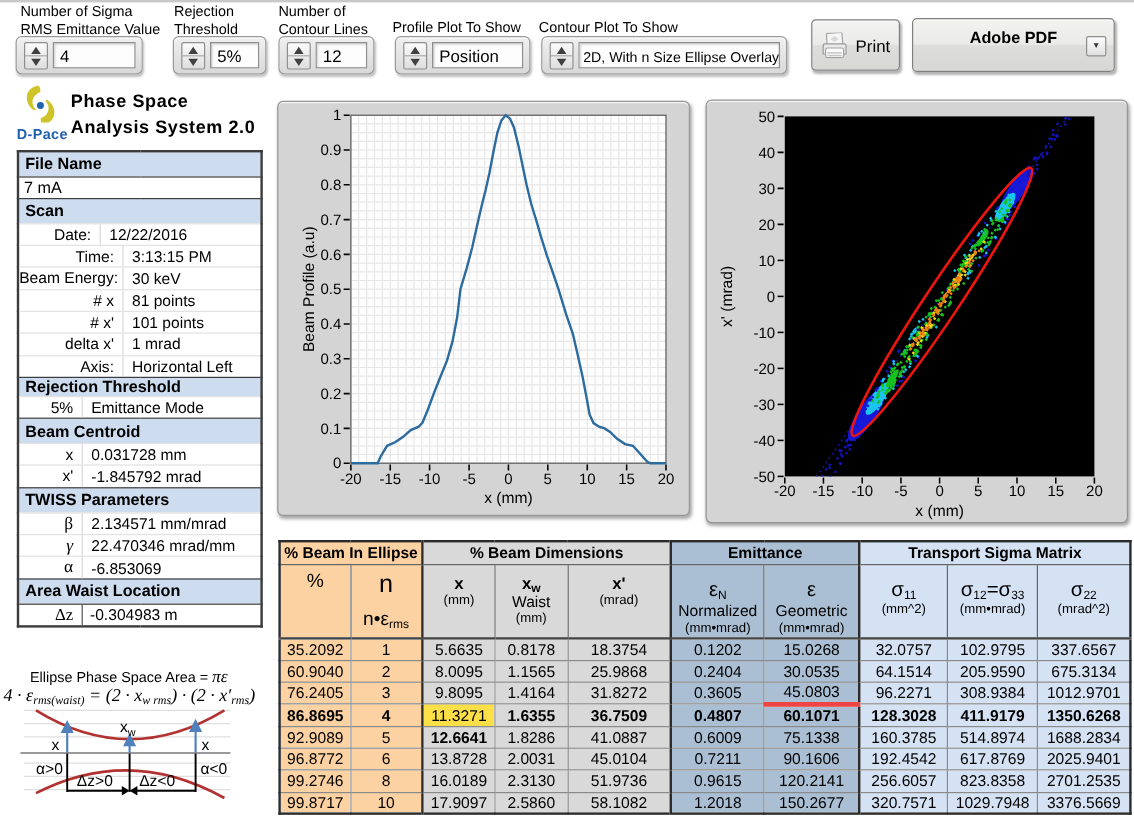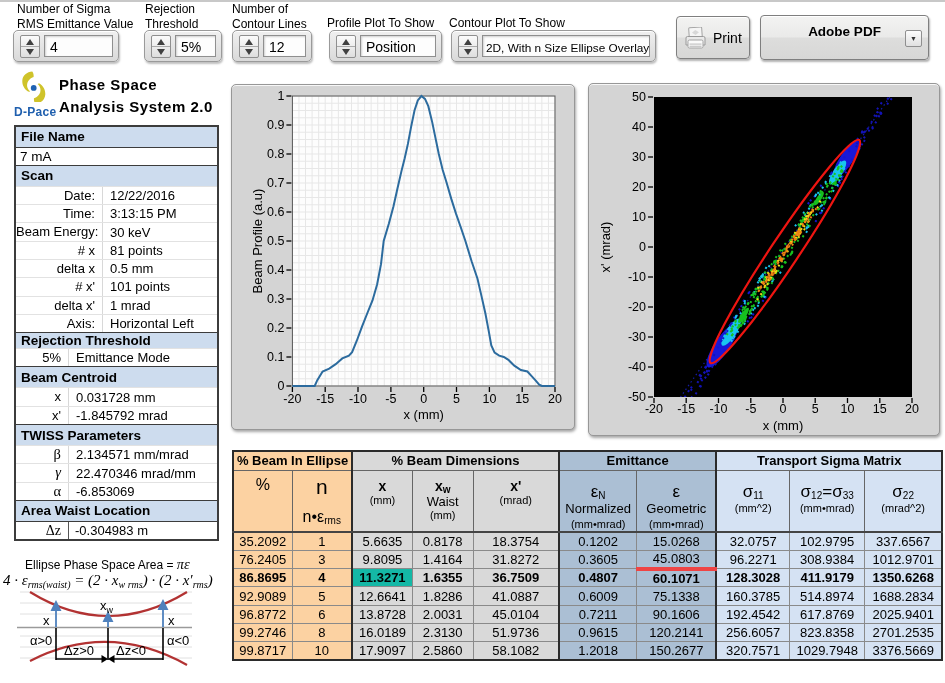--- a/index.html
+++ b/index.html
@@ -134,21 +134,21 @@
       </tr>
       <tr style="height:18.3px;border-top:1.6px solid #3c3c3c;">
         <td colspan="2" style="padding-left:4px;font-size:13.5px;">7 mA</td>
       </tr>
       <tr class="hd" style="height:21px;border-top:1.6px solid #3c3c3c;">
         <td colspan="2">Scan</td>
       </tr>
       <tr style="height:18.3px;border-top:1px solid #e2e2e2;">
         <td colspan="2">
           <div style="display:flex;align-items:center;height:17.3px;font-size:13px;">
-            <div style="width:87px;text-align:right;padding-right:7px;border-right:1px solid #d8d8d8;height:100%;line-height:17.3px;">Date:</div>
+            <div style="width:68px;text-align:right;padding-right:7px;border-right:1px solid #d8d8d8;height:100%;line-height:17.3px;">Date:</div>
             <div style="padding-left:7px;">12/22/2016</div>
           </div>
         </td>
       </tr>
       <tr style="height:18.3px;border-top:1px solid #e2e2e2;">
         <td colspan="2">
           <div style="display:flex;align-items:center;height:17.3px;font-size:13px;">
             <div style="width:87px;text-align:right;padding-right:7px;border-right:1px solid #d8d8d8;height:100%;line-height:17.3px;padding-left:32px;">Time:</div>
             <div style="padding-left:7px;">3:13:15 PM</div>
           </div>
@@ -160,28 +160,20 @@
             <div style="width:87px;text-align:right;padding-right:7px;border-right:1px solid #d8d8d8;height:100%;line-height:17.3px;">Beam Energy:</div>
             <div style="padding-left:7px;">30 keV</div>
           </div>
         </td>
       </tr>
       <tr style="height:18.3px;border-top:1px solid #e2e2e2;">
         <td colspan="2">
           <div style="display:flex;align-items:center;height:17.3px;font-size:13px;">
             <div style="width:87px;text-align:right;padding-right:7px;border-right:1px solid #d8d8d8;height:100%;line-height:17.3px;"># x</div>
             <div style="padding-left:7px;">81 points</div>
-          </div>
-        </td>
-      </tr>
-      <tr style="height:18.3px;border-top:1px solid #e2e2e2;">
-        <td colspan="2">
-          <div style="display:flex;align-items:center;height:17.3px;font-size:13px;">
-            <div style="width:87px;text-align:right;padding-right:7px;border-right:1px solid #d8d8d8;height:100%;line-height:17.3px;">delta x</div>
-            <div style="padding-left:7px;">0.5 mm</div>
           </div>
         </td>
       </tr>
       <tr style="height:18.3px;border-top:1px solid #e2e2e2;">
         <td colspan="2">
           <div style="display:flex;align-items:center;height:17.3px;font-size:13px;">
             <div style="width:87px;text-align:right;padding-right:7px;border-right:1px solid #d8d8d8;height:100%;line-height:17.3px;"># x'</div>
             <div style="padding-left:7px;">101 points</div>
           </div>
         </td>
@@ -1000,47 +992,59 @@
         <td style="background:#d9d9d9;border-right:1px solid #8a8a8a;border-bottom:1px solid #8a8a8a;font-size:13px;">5.6635</td>
         <td style="background:#d9d9d9;border-right:1px solid #8a8a8a;border-bottom:1px solid #8a8a8a;font-size:13px;">0.8178</td>
         <td style="background:#d9d9d9;border-right:2px solid #2b2b2b;border-bottom:1px solid #8a8a8a;font-size:13px;">18.3754</td>
         <td style="background:#abbfd4;border-right:1px solid #8a8a8a;border-bottom:1px solid #8a8a8a;font-size:13px;">0.1202</td>
         <td style="background:#abbfd4;border-right:2px solid #2b2b2b;border-bottom:1px solid #8a8a8a;font-size:13px;">15.0268</td>
         <td style="background:#d5e2f3;border-right:1px solid #8a8a8a;border-bottom:1px solid #8a8a8a;font-size:13px;">32.0757</td>
         <td style="background:#d5e2f3;border-right:1px solid #8a8a8a;border-bottom:1px solid #8a8a8a;font-size:13px;">102.9795</td>
         <td style="background:#d5e2f3;border-bottom:1px solid #8a8a8a;font-size:13px;">337.6567</td>
       </tr>
       <tr style="height:18.3px;">
+        <td style="background:#fcd2a2;border-right:1px solid #8a8a8a;border-bottom:1px solid #8a8a8a;font-size:13px;">60.9040</td>
+        <td style="background:#fcd2a2;border-right:2px solid #2b2b2b;border-bottom:1px solid #8a8a8a;font-size:13px;">2</td>
+        <td style="background:#d9d9d9;border-right:1px solid #8a8a8a;border-bottom:1px solid #8a8a8a;font-size:13px;">8.0095</td>
+        <td style="background:#d9d9d9;border-right:1px solid #8a8a8a;border-bottom:1px solid #8a8a8a;font-size:13px;">1.1565</td>
+        <td style="background:#d9d9d9;border-right:2px solid #2b2b2b;border-bottom:1px solid #8a8a8a;font-size:13px;">25.9868</td>
+        <td style="background:#abbfd4;border-right:1px solid #8a8a8a;border-bottom:1px solid #8a8a8a;font-size:13px;">0.2404</td>
+        <td style="background:#abbfd4;border-right:2px solid #2b2b2b;border-bottom:1px solid #8a8a8a;font-size:13px;">30.0535</td>
+        <td style="background:#d5e2f3;border-right:1px solid #8a8a8a;border-bottom:1px solid #8a8a8a;font-size:13px;">64.1514</td>
+        <td style="background:#d5e2f3;border-right:1px solid #8a8a8a;border-bottom:1px solid #8a8a8a;font-size:13px;">205.9590</td>
+        <td style="background:#d5e2f3;border-bottom:1px solid #8a8a8a;font-size:13px;">675.3134</td>
+      </tr>
+      <tr style="height:18.3px;">
         <td style="background:#fcd2a2;border-right:1px solid #8a8a8a;border-bottom:1px solid #8a8a8a;font-size:13px;">76.2405</td>
         <td style="background:#fcd2a2;border-right:2px solid #2b2b2b;border-bottom:1px solid #8a8a8a;font-size:13px;">3</td>
         <td style="background:#d9d9d9;border-right:1px solid #8a8a8a;border-bottom:1px solid #8a8a8a;font-size:13px;">9.8095</td>
         <td style="background:#d9d9d9;border-right:1px solid #8a8a8a;border-bottom:1px solid #8a8a8a;font-size:13px;">1.4164</td>
         <td style="background:#d9d9d9;border-right:2px solid #2b2b2b;border-bottom:1px solid #8a8a8a;font-size:13px;">31.8272</td>
         <td style="background:#abbfd4;border-right:1px solid #8a8a8a;border-bottom:1px solid #8a8a8a;font-size:13px;">0.3605</td>
         <td style="background:#abbfd4;border-right:2px solid #2b2b2b;border-bottom:4px solid #ef4444;font-size:13px;">45.0803</td>
         <td style="background:#d5e2f3;border-right:1px solid #8a8a8a;border-bottom:1px solid #8a8a8a;font-size:13px;">96.2271</td>
         <td style="background:#d5e2f3;border-right:1px solid #8a8a8a;border-bottom:1px solid #8a8a8a;font-size:13px;">308.9384</td>
         <td style="background:#d5e2f3;border-bottom:1px solid #8a8a8a;font-size:13px;">1012.9701</td>
       </tr>
       <tr style="height:18.3px;">
         <td style="background:#fcd2a2;border-right:1px solid #8a8a8a;border-bottom:1px solid #8a8a8a;font-weight:bold;font-size:13px;">86.8695</td>
         <td style="background:#fcd2a2;border-right:2px solid #2b2b2b;border-bottom:1px solid #8a8a8a;font-weight:bold;font-size:13px;">4</td>
-        <td style="background:#14b8a6;border-right:1px solid #8a8a8a;border-bottom:1px solid #8a8a8a;font-weight:bold;font-size:13px;">11.3271</td>
+        <td style="background:#fde047;border-right:1px solid #8a8a8a;border-bottom:1px solid #8a8a8a;font-weight:normal;font-size:13px;">11.3271</td>
         <td style="background:#d9d9d9;border-right:1px solid #8a8a8a;border-bottom:1px solid #8a8a8a;font-weight:bold;font-size:13px;">1.6355</td>
         <td style="background:#d9d9d9;border-right:2px solid #2b2b2b;border-bottom:1px solid #8a8a8a;font-weight:bold;font-size:13px;">36.7509</td>
         <td style="background:#abbfd4;border-right:1px solid #8a8a8a;border-bottom:1px solid #8a8a8a;font-weight:bold;font-size:13px;">0.4807</td>
         <td style="background:#abbfd4;border-right:2px solid #2b2b2b;border-bottom:1px solid #8a8a8a;font-weight:bold;font-size:13px;">60.1071</td>
         <td style="background:#d5e2f3;border-right:1px solid #8a8a8a;border-bottom:1px solid #8a8a8a;font-weight:bold;font-size:13px;">128.3028</td>
         <td style="background:#d5e2f3;border-right:1px solid #8a8a8a;border-bottom:1px solid #8a8a8a;font-weight:bold;font-size:13px;">411.9179</td>
         <td style="background:#d5e2f3;border-bottom:1px solid #8a8a8a;font-weight:bold;font-size:13px;">1350.6268</td>
       </tr>
       <tr style="height:18.3px;">
         <td style="background:#fcd2a2;border-right:1px solid #8a8a8a;border-bottom:1px solid #8a8a8a;font-size:13px;">92.9089</td>
         <td style="background:#fcd2a2;border-right:2px solid #2b2b2b;border-bottom:1px solid #8a8a8a;font-size:13px;">5</td>
-        <td style="background:#d9d9d9;border-right:1px solid #8a8a8a;border-bottom:1px solid #8a8a8a;font-size:13px;">12.6641</td>
+        <td style="background:#d9d9d9;border-right:1px solid #8a8a8a;border-bottom:1px solid #8a8a8a;font-size:13px;font-weight:bold;">12.6641</td>
         <td style="background:#d9d9d9;border-right:1px solid #8a8a8a;border-bottom:1px solid #8a8a8a;font-size:13px;">1.8286</td>
         <td style="background:#d9d9d9;border-right:2px solid #2b2b2b;border-bottom:1px solid #8a8a8a;font-size:13px;">41.0887</td>
         <td style="background:#abbfd4;border-right:1px solid #8a8a8a;border-bottom:1px solid #8a8a8a;font-size:13px;">0.6009</td>
         <td style="background:#abbfd4;border-right:2px solid #2b2b2b;border-bottom:1px solid #8a8a8a;font-size:13px;">75.1338</td>
         <td style="background:#d5e2f3;border-right:1px solid #8a8a8a;border-bottom:1px solid #8a8a8a;font-size:13px;">160.3785</td>
         <td style="background:#d5e2f3;border-right:1px solid #8a8a8a;border-bottom:1px solid #8a8a8a;font-size:13px;">514.8974</td>
         <td style="background:#d5e2f3;border-bottom:1px solid #8a8a8a;font-size:13px;">1688.2834</td>
       </tr>
       <tr style="height:18.3px;">
         <td style="background:#fcd2a2;border-right:1px solid #8a8a8a;border-bottom:1px solid #8a8a8a;font-size:13px;">96.8772</td>

